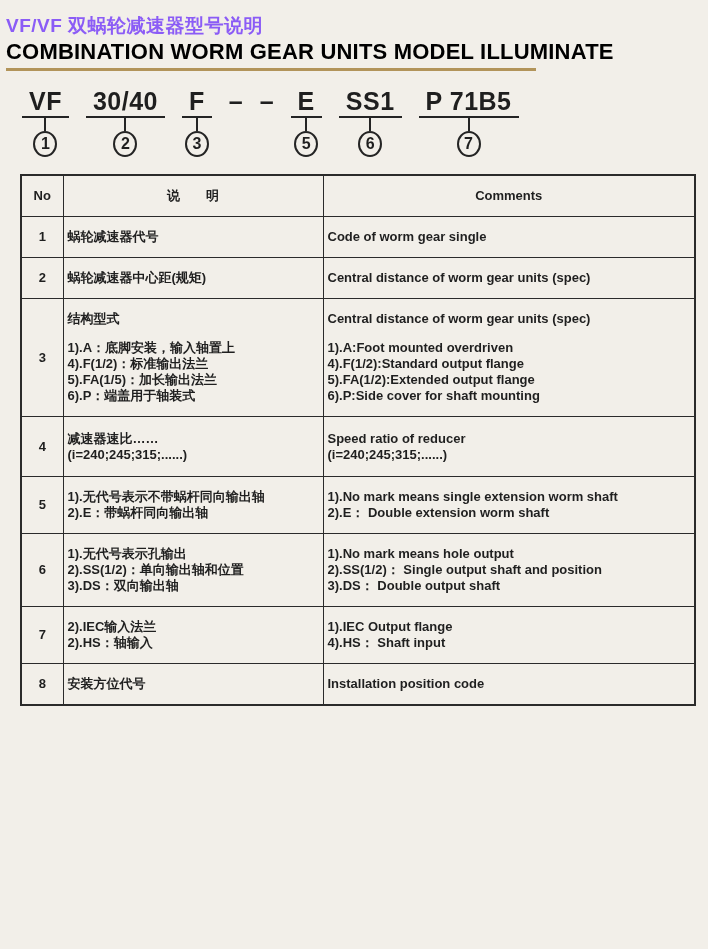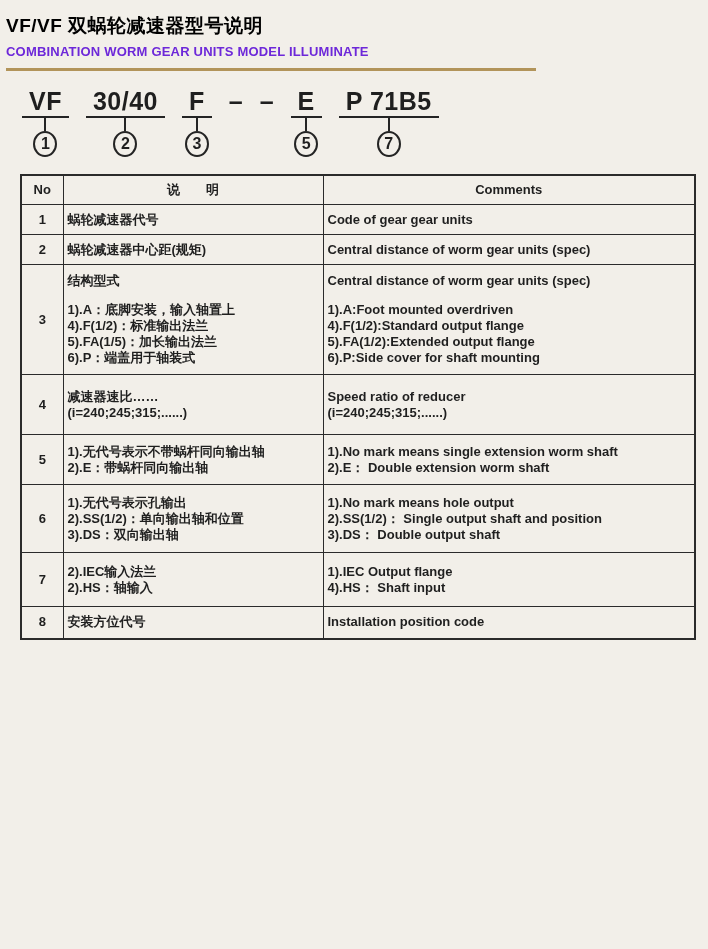--- a/index.html
+++ b/index.html
@@ -14,29 +14,29 @@
     width: 708px;
     height: 949px;
     background: #f2efe9;
     overflow: hidden;
   }
   
   .title-zh {
     margin: 14px 0 0 6px;
     font-size: 19px;
     font-weight: bold;
-    color: #000000;
+    color: #8b5cf6;
     line-height: 24px;
     letter-spacing: 0.5px;
   }
   .title-en {
     margin: 3px 0 0 6px;
-    font-size: 13px;
-    font-weight: bold;
-    color: #6d28d9;
+    font-size: 22px;
+    font-weight: bold;
+    color: #000000;
     line-height: 22px;
     letter-spacing: 0.2px;
   }
   .gold-rule {
     margin: 5px 0 0 6px;
     width: 530px;
     height: 3px;
     background: #b2945a;
   }
   
@@ -89,21 +89,21 @@
     width: 674px;
     table-layout: fixed;
     border: 2px solid #2b2b2b;
   }
   table.spec th, table.spec td {
     border: 1.5px solid #2b2b2b;
     vertical-align: middle;
     font-size: 13px;
     font-weight: bold;
     line-height: 16px;
-    padding: 6px 4px;
+    padding: 12px 4px;
     box-sizing: border-box;
   }
   col.c-no { width: 42px; }
   col.c-desc { width: 260px; }
   col.c-comments { width: 372px; }
   thead tr { height: 29px; }
   thead th { text-align: center; padding: 2px; }
   td.col-no { text-align: center; }
   td.col-desc { padding-left: 13px; }
   td.col-comments { padding-left: 42px; }
@@ -144,20 +144,25 @@
         <div class="seg-circle">3</div>
       </div>
       <div class="model-sep">–</div>
       <div class="model-sep">–</div>
       <div class="model-seg">
         <div class="seg-text">E</div>
         <div class="seg-stem"></div>
         <div class="seg-circle">5</div>
       </div>
       <div class="model-seg">
+        <div class="seg-text">SS1</div>
+        <div class="seg-stem"></div>
+        <div class="seg-circle">6</div>
+      </div>
+      <div class="model-seg">
         <div class="seg-text">P 71B5</div>
         <div class="seg-stem"></div>
         <div class="seg-circle">7</div>
       </div>
     </div>
 
   <table class="spec">
     <colgroup>
       <col class="c-no">
       <col class="c-desc">
@@ -170,21 +175,21 @@
         <th>Comments</th>
       </tr>
     </thead>
     <tbody>
         <tr class="row-0">
           <td class="col-no">1</td>
           <td class="col-desc">
             <div class="cell-line">蜗轮减速器代号</div>
           </td>
           <td class="col-comments">
-            <div class="cell-line">Code of gear gear units</div>
+            <div class="cell-line">Code of worm gear single</div>
           </td>
         </tr>
         <tr class="row-1">
           <td class="col-no">2</td>
           <td class="col-desc">
             <div class="cell-line">蜗轮减速器中心距(规矩)</div>
           </td>
           <td class="col-comments">
             <div class="cell-line">Central distance of worm gear units (spec)</div>
           </td>

